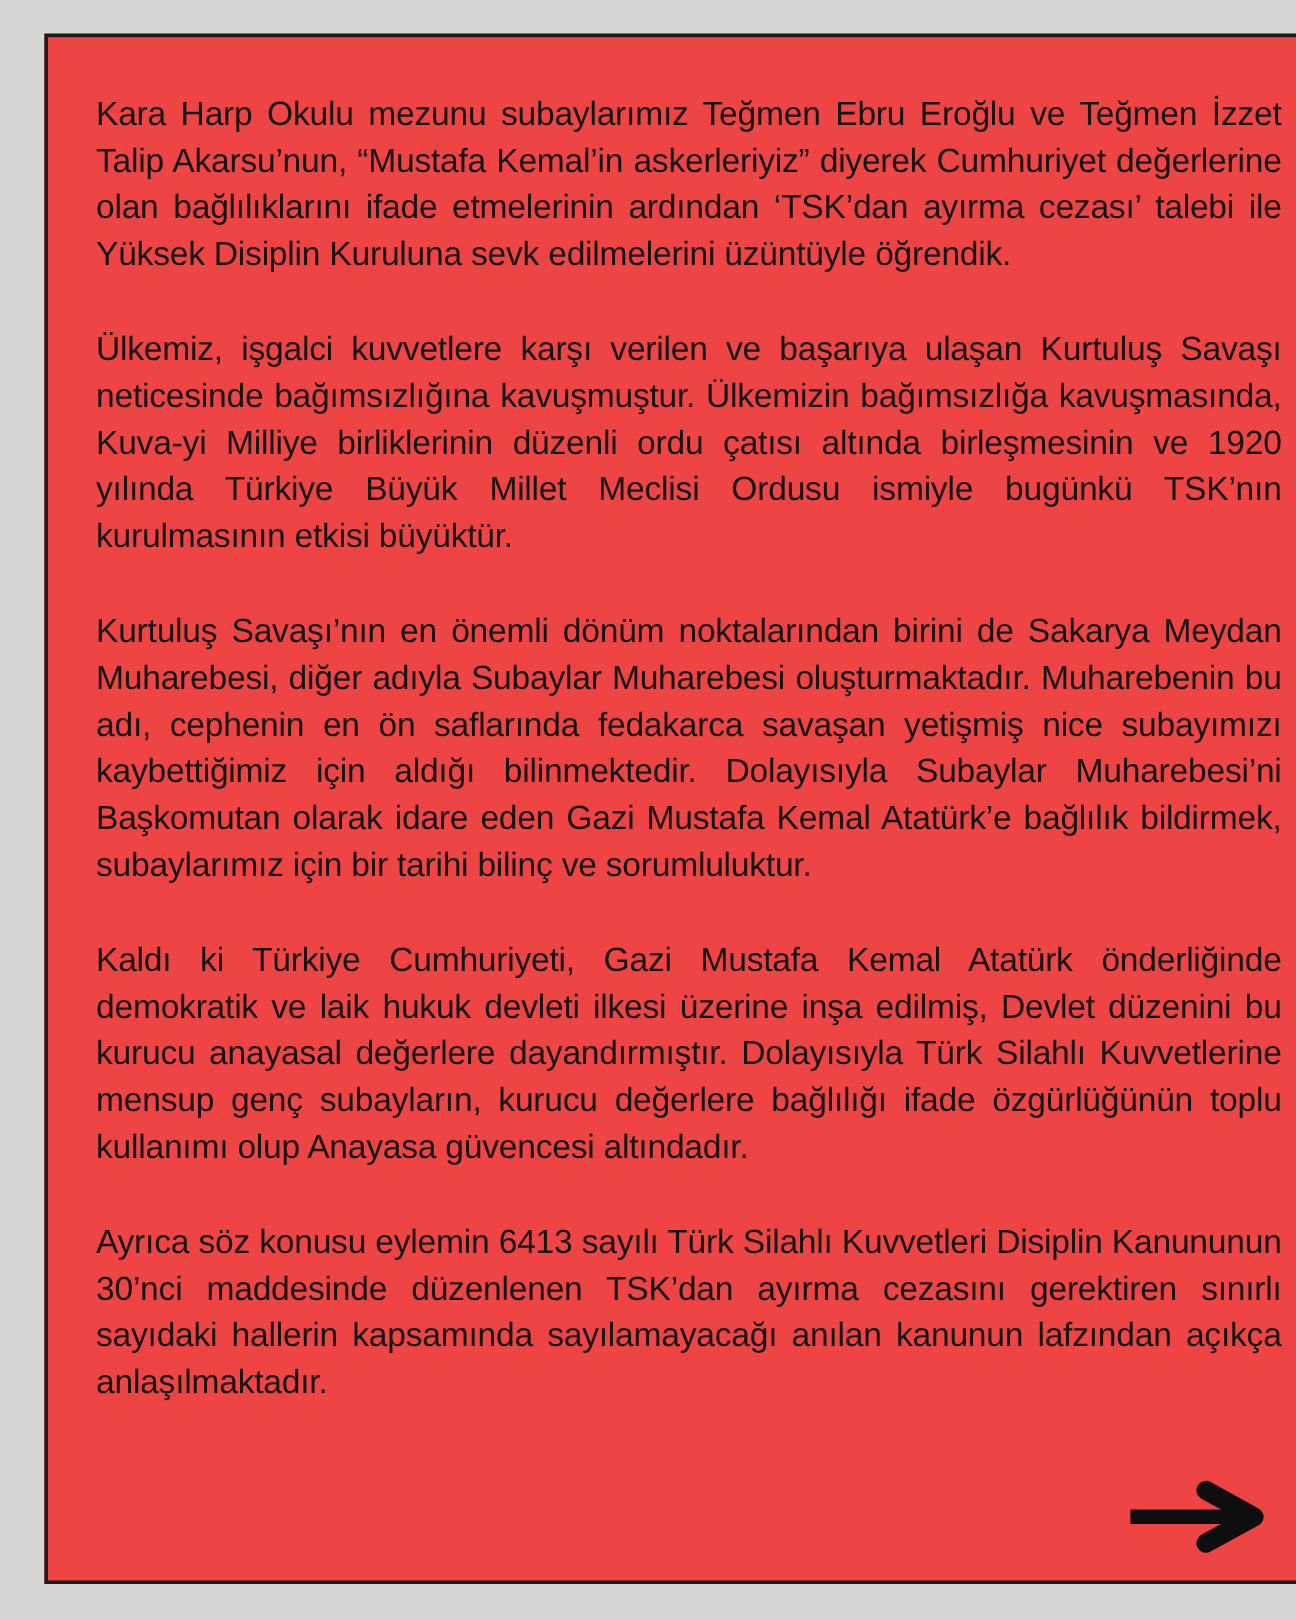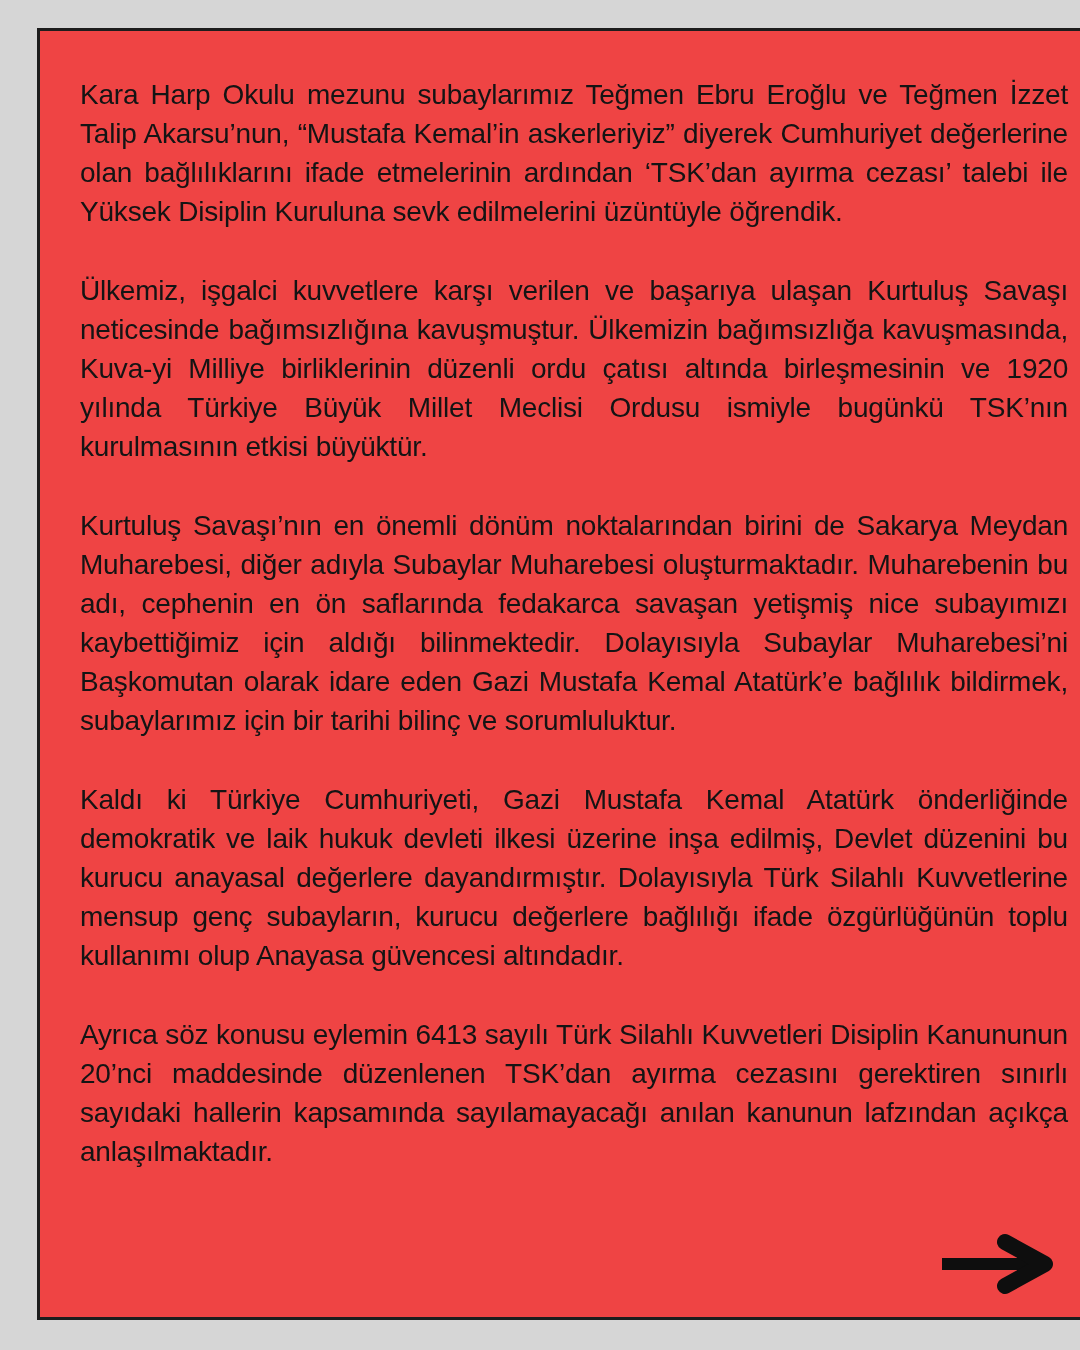--- a/index.html
+++ b/index.html
@@ -56,21 +56,21 @@
 </style>
 </head>
 <body>
 
 <div class="frame">
   <div class="content">
     <p>Kara Harp Okulu mezunu subaylarımız Teğmen Ebru Eroğlu ve Teğmen İzzet Talip Akarsu’nun, “Mustafa Kemal’in askerleriyiz” diyerek Cumhuriyet değerlerine olan bağlılıklarını ifade etmelerinin ardından ‘TSK’dan ayırma cezası’ talebi ile Yüksek Disiplin Kuruluna sevk edilmelerini üzüntüyle öğrendik.</p>
     <p>Ülkemiz, işgalci kuvvetlere karşı verilen ve başarıya ulaşan Kurtuluş Savaşı neticesinde bağımsızlığına kavuşmuştur. Ülkemizin bağımsızlığa kavuşmasında, Kuva-yi Milliye birliklerinin düzenli ordu çatısı altında birleşmesinin ve 1920 yılında Türkiye Büyük Millet Meclisi Ordusu ismiyle bugünkü TSK’nın kurulmasının etkisi büyüktür.</p>
     <p>Kurtuluş Savaşı’nın en önemli dönüm noktalarından birini de Sakarya Meydan Muharebesi, diğer adıyla Subaylar Muharebesi oluşturmaktadır. Muharebenin bu adı, cephenin en ön saflarında fedakarca savaşan yetişmiş nice subayımızı kaybettiğimiz için aldığı bilinmektedir. Dolayısıyla Subaylar Muharebesi’ni Başkomutan olarak idare eden Gazi Mustafa Kemal Atatürk’e bağlılık bildirmek, subaylarımız için bir tarihi bilinç ve sorumluluktur.</p>
     <p>Kaldı ki Türkiye Cumhuriyeti, Gazi Mustafa Kemal Atatürk önderliğinde demokratik ve laik hukuk devleti ilkesi üzerine inşa edilmiş, Devlet düzenini bu kurucu anayasal değerlere dayandırmıştır. Dolayısıyla Türk Silahlı Kuvvetlerine mensup genç subayların, kurucu değerlere bağlılığı ifade özgürlüğünün toplu kullanımı olup Anayasa güvencesi altındadır.</p>
-    <p>Ayrıca söz konusu eylemin 6413 sayılı Türk Silahlı Kuvvetleri Disiplin Kanununun 20’nci maddesinde düzenlenen TSK’dan ayırma cezasını gerektiren sınırlı sayıdaki hallerin kapsamında sayılamayacağı anılan kanunun lafzından açıkça anlaşılmaktadır.</p>
+    <p>Ayrıca söz konusu eylemin 6413 sayılı Türk Silahlı Kuvvetleri Disiplin Kanununun 30’nci maddesinde düzenlenen TSK’dan ayırma cezasını gerektiren sınırlı sayıdaki hallerin kapsamında sayılamayacağı anılan kanunun lafzından açıkça anlaşılmaktadır.</p>
   </div>
 
   <div class="arrow-wrap">
     <svg viewBox="0 0 132 62" xmlns="http://www.w3.org/2000/svg" aria-hidden="true">
       <line x1="1" y1="31" x2="97" y2="31" stroke="#0e0e0e" stroke-width="12" stroke-linecap="butt"></line>
       <path d="M64 9 L104 31 L64 53" fill="none" stroke="#0e0e0e" stroke-width="16" stroke-linecap="round" stroke-linejoin="round"></path>
     </svg>
   </div>
 </div>
 

